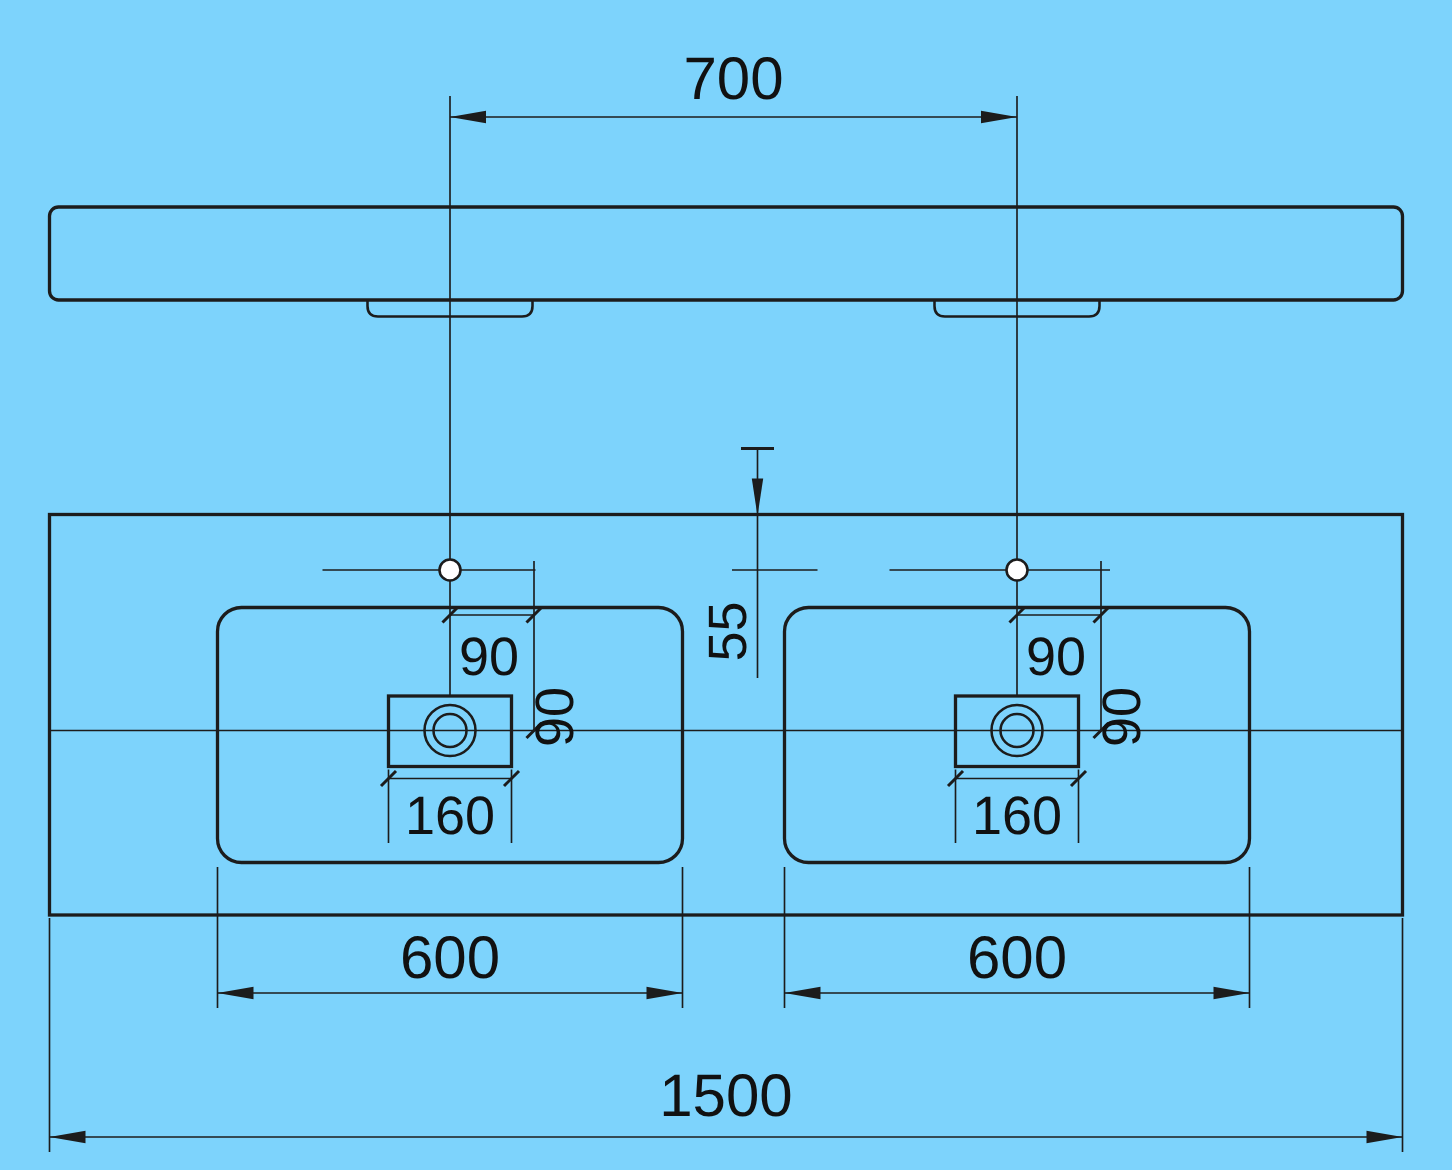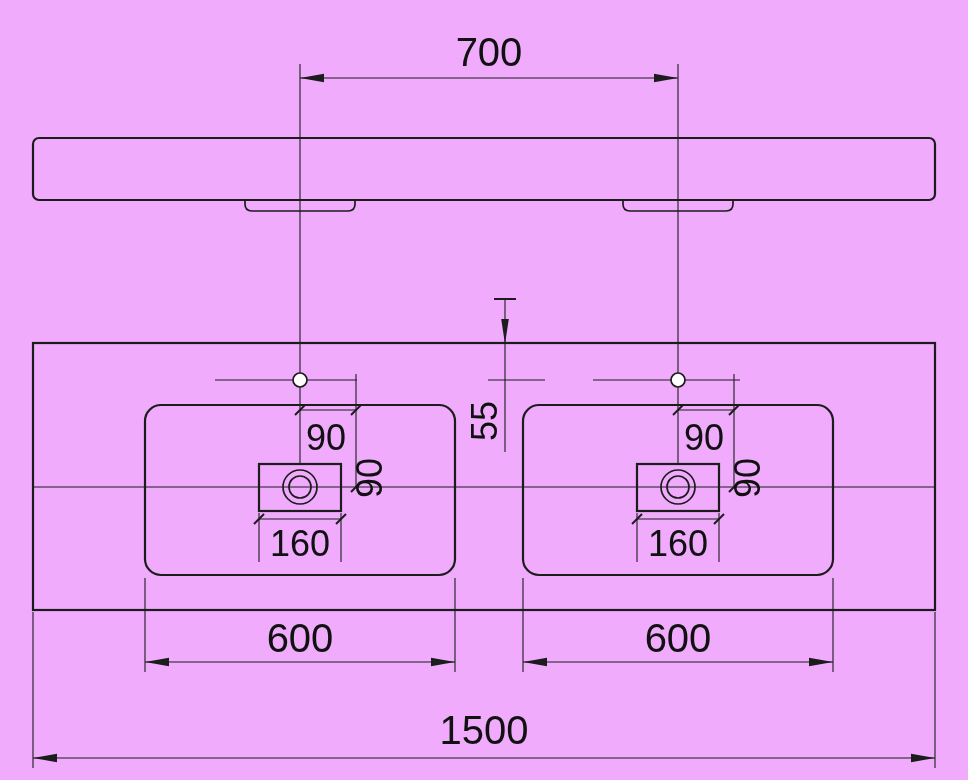--- a/index.html
+++ b/index.html
@@ -1,16 +1,16 @@
 <!DOCTYPE html>
 <html><head>
 <meta charset="utf-8">
 <style>
   html,body{margin:0;padding:0;background:#ffffff;}
-  .page{width:968px;height:780px;background:#f0abfc;position:relative;overflow:hidden;}
+  .page{width:968px;height:780px;background:#7dd3fc;position:relative;overflow:hidden;}
   svg{display:block;}
   .thick{stroke:#1c1c1c;stroke-width:2.2;fill:none;stroke-linecap:round;}
   .mid{stroke:#1c1c1c;stroke-width:1.7;fill:none;}
   .thin{stroke:#1c1c1c;stroke-width:1.1;fill:none;}
   .tick{stroke:#1c1c1c;stroke-width:2;}
   .hole{fill:#ffffff;stroke:#1c1c1c;stroke-width:1.7;}
   .ring{fill:none;stroke:#1c1c1c;stroke-width:1.7;}
   text{fill:#111111;font-family:"Liberation Sans","DejaVu Sans",sans-serif;}
   .t-big{font-size:40px;}
   .t-small{font-size:36px;}

